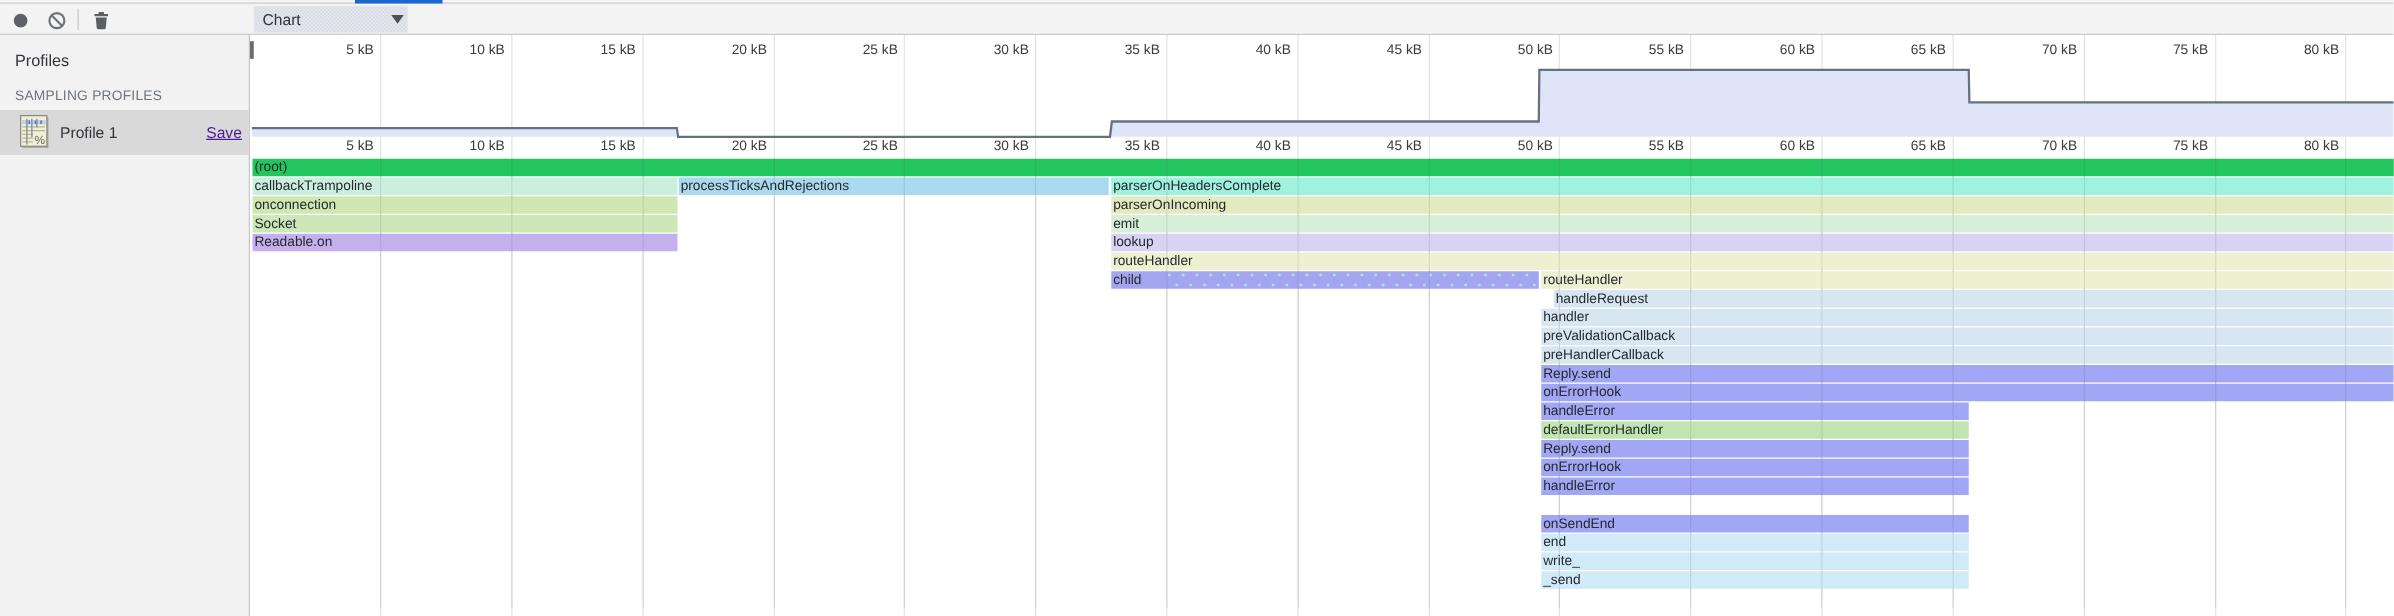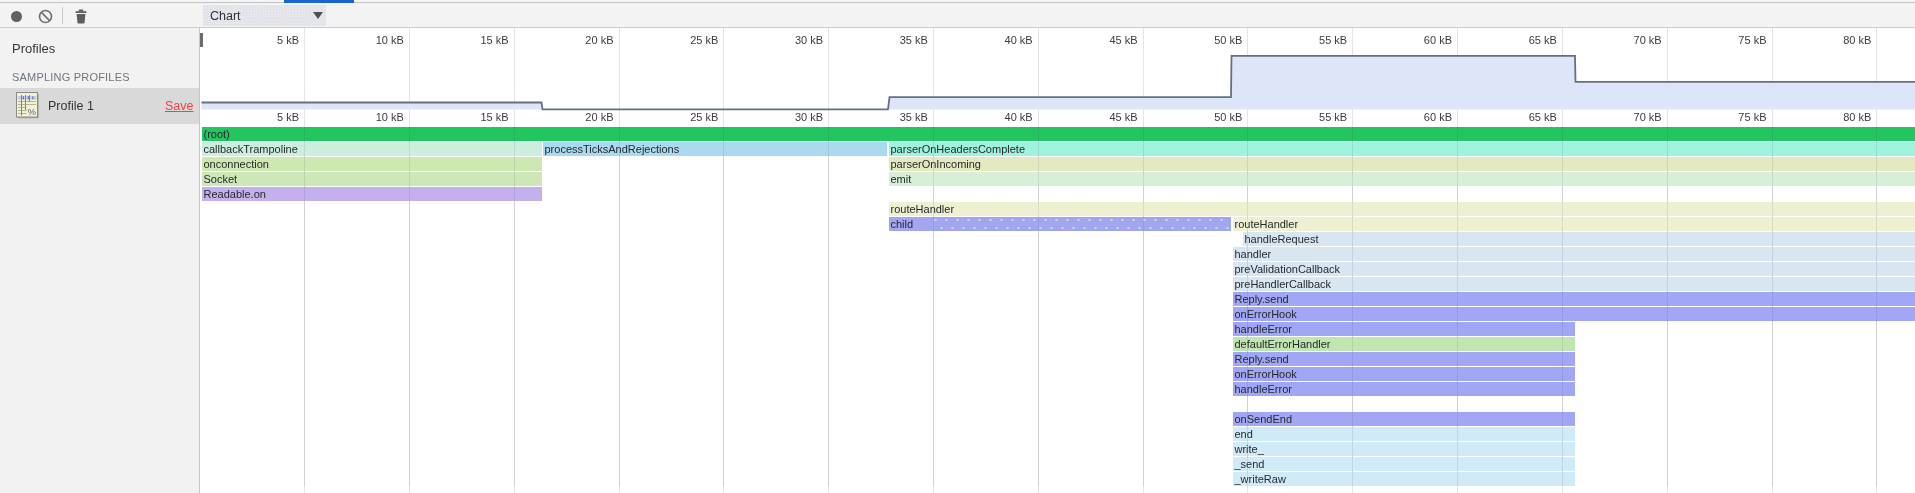--- a/index.html
+++ b/index.html
@@ -56,21 +56,21 @@
   <line x1="2" y1="21.5" x2="10.5" y2="21.5"></line>
  </g>
  <g stroke="#7b84a2" stroke-width="1">
   <line x1="5.5" y1="3" x2="5.5" y2="23.5"></line>
         <line x1="9.5" y1="3" x2="9.5" y2="18"></line>
         <line x1="13.5" y1="3" x2="13.5" y2="10"></line>
  </g>
  <text x="11.5" y="23" font-family="Liberation Sans,sans-serif" font-size="9.5" fill="#62666b">%</text>
 </svg>
 <div style="left:48px;top:99px;width:100px;height:15px;font-size:12.5px;line-height:15px;color:#33373c;">Profile 1</div>
-<div style="left:165px;top:99px;width:30px;height:15px;font-size:12.5px;line-height:15px;color:#ef4444;text-decoration:underline;">Save</div>
+<div style="left:165px;top:99px;width:30px;height:15px;font-size:12.5px;line-height:15px;color:#4c1d95;text-decoration:underline;">Save</div>
 
 <div class="gv" style="left:304.0px;top:28px;height:83px;"></div>
 <div class="gt" style="left:239.0px;top:34px;width:60px;">5 kB</div>
 <div class="gv" style="left:408.8px;top:28px;height:83px;"></div>
 <div class="gt" style="left:343.8px;top:34px;width:60px;">10 kB</div>
 <div class="gv" style="left:513.6px;top:28px;height:83px;"></div>
 <div class="gt" style="left:448.6px;top:34px;width:60px;">15 kB</div>
 <div class="gv" style="left:618.5px;top:28px;height:83px;"></div>
 <div class="gt" style="left:553.5px;top:34px;width:60px;">20 kB</div>
 <div class="gv" style="left:723.3px;top:28px;height:83px;"></div>
@@ -136,40 +136,40 @@
 <div class="gt" style="left:1811.3px;top:111px;width:60px;">80 kB</div>
 <div class="bar" style="left:201.5px;top:127px;width:1823px;background:#22c55e;">(root)</div>
 <div class="bar" style="left:201.5px;top:142px;width:340.0px;background:#cbeedf;">callbackTrampoline</div>
 <div class="bar" style="left:542.5px;top:142px;width:344.5px;background:#aadaef;">processTicksAndRejections</div>
 <div class="bar" style="left:888.5px;top:142px;width:1026.5px;background:#9ff2dd;">parserOnHeadersComplete</div>
 <div class="bar" style="left:201.5px;top:157px;width:340.0px;background:#cfe7b0;">onconnection</div>
 <div class="bar" style="left:888.5px;top:157px;width:1026.5px;background:#e3eabf;">parserOnIncoming</div>
 <div class="bar" style="left:201.5px;top:172px;width:340.0px;background:#cde7b9;">Socket</div>
 <div class="bar" style="left:888.5px;top:172px;width:1026.5px;background:#d7eed8;">emit</div>
 <div class="bar" style="left:201.5px;top:187px;width:340.0px;background:#c4b0ed;">Readable.on</div>
+<div class="bar" style="left:888.5px;top:187px;width:1026.5px;background:#d8d3f3;">lookup</div>
 <div class="bar" style="left:888.5px;top:202px;width:1026.5px;background:#eef0d2;">routeHandler</div>
 <div class="bar" style="left:888.5px;top:217px;width:342.5px;background:#a4a5f1;">child</div>
 <div style="left:933.5px;top:217px;width:297.5px;height:14px;background-image:radial-gradient(circle,#a9e8da 1px,rgba(0,0,0,0) 1.35px),radial-gradient(circle,#a9e8da 1px,rgba(0,0,0,0) 1.35px);background-size:11px 14px,11px 14px;background-position:2px 4px,7px 10px;"></div>
 <div class="bar" style="left:1232.5px;top:217px;width:682.5px;background:#eef0d2;">routeHandler</div>
 <div class="bar" style="left:1232.5px;top:232px;width:682.5px;background:#d8e6f2;margin-left:10px;">handleRequest</div>
 <div class="bar" style="left:1232.5px;top:247px;width:682.5px;background:#d8e6f2;">handler</div>
 <div class="bar" style="left:1232.5px;top:262px;width:682.5px;background:#d8e6f2;">preValidationCallback</div>
 <div class="bar" style="left:1232.5px;top:277px;width:682.5px;background:#d8e6f2;">preHandlerCallback</div>
 <div class="bar" style="left:1232.5px;top:292px;width:682.5px;background:#a1a6f5;">Reply.send</div>
 <div class="bar" style="left:1232.5px;top:307px;width:682.5px;background:#a1a6f5;">onErrorHook</div>
 <div class="bar" style="left:1232.5px;top:322px;width:342.5px;background:#a1a6f5;">handleError</div>
 <div class="bar" style="left:1232.5px;top:337px;width:342.5px;background:#c1e5b0;">defaultErrorHandler</div>
 <div class="bar" style="left:1232.5px;top:352px;width:342.5px;background:#a1a6f5;">Reply.send</div>
 <div class="bar" style="left:1232.5px;top:367px;width:342.5px;background:#a1a6f5;">onErrorHook</div>
 <div class="bar" style="left:1232.5px;top:382px;width:342.5px;background:#a1a6f5;">handleError</div>
 <div class="bar" style="left:1232.5px;top:412px;width:342.5px;background:#a1a6f5;">onSendEnd</div>
 <div class="bar" style="left:1232.5px;top:427px;width:342.5px;background:#d1eaf8;">end</div>
 <div class="bar" style="left:1232.5px;top:442px;width:342.5px;background:#d1eaf8;">write_</div>
 <div class="bar" style="left:1232.5px;top:457px;width:342.5px;background:#d1eaf8;">_send</div>
-<div class="bar" style="left:1232.5px;top:472px;width:342.5px;background:#d1eaf8;">_writeRaw</div>
 <div class="gvo" style="left:304.0px;top:127px;height:359px;"></div>
 <div class="gvo" style="left:408.8px;top:127px;height:359px;"></div>
 <div class="gvo" style="left:513.6px;top:127px;height:359px;"></div>
 <div class="gvo" style="left:618.5px;top:127px;height:359px;"></div>
 <div class="gvo" style="left:723.3px;top:127px;height:359px;"></div>
 <div class="gvo" style="left:828.1px;top:127px;height:359px;"></div>
 <div class="gvo" style="left:932.9px;top:127px;height:359px;"></div>
 <div class="gvo" style="left:1037.7px;top:127px;height:359px;"></div>
 <div class="gvo" style="left:1142.6px;top:127px;height:359px;"></div>
 <div class="gvo" style="left:1247.4px;top:127px;height:359px;"></div>

